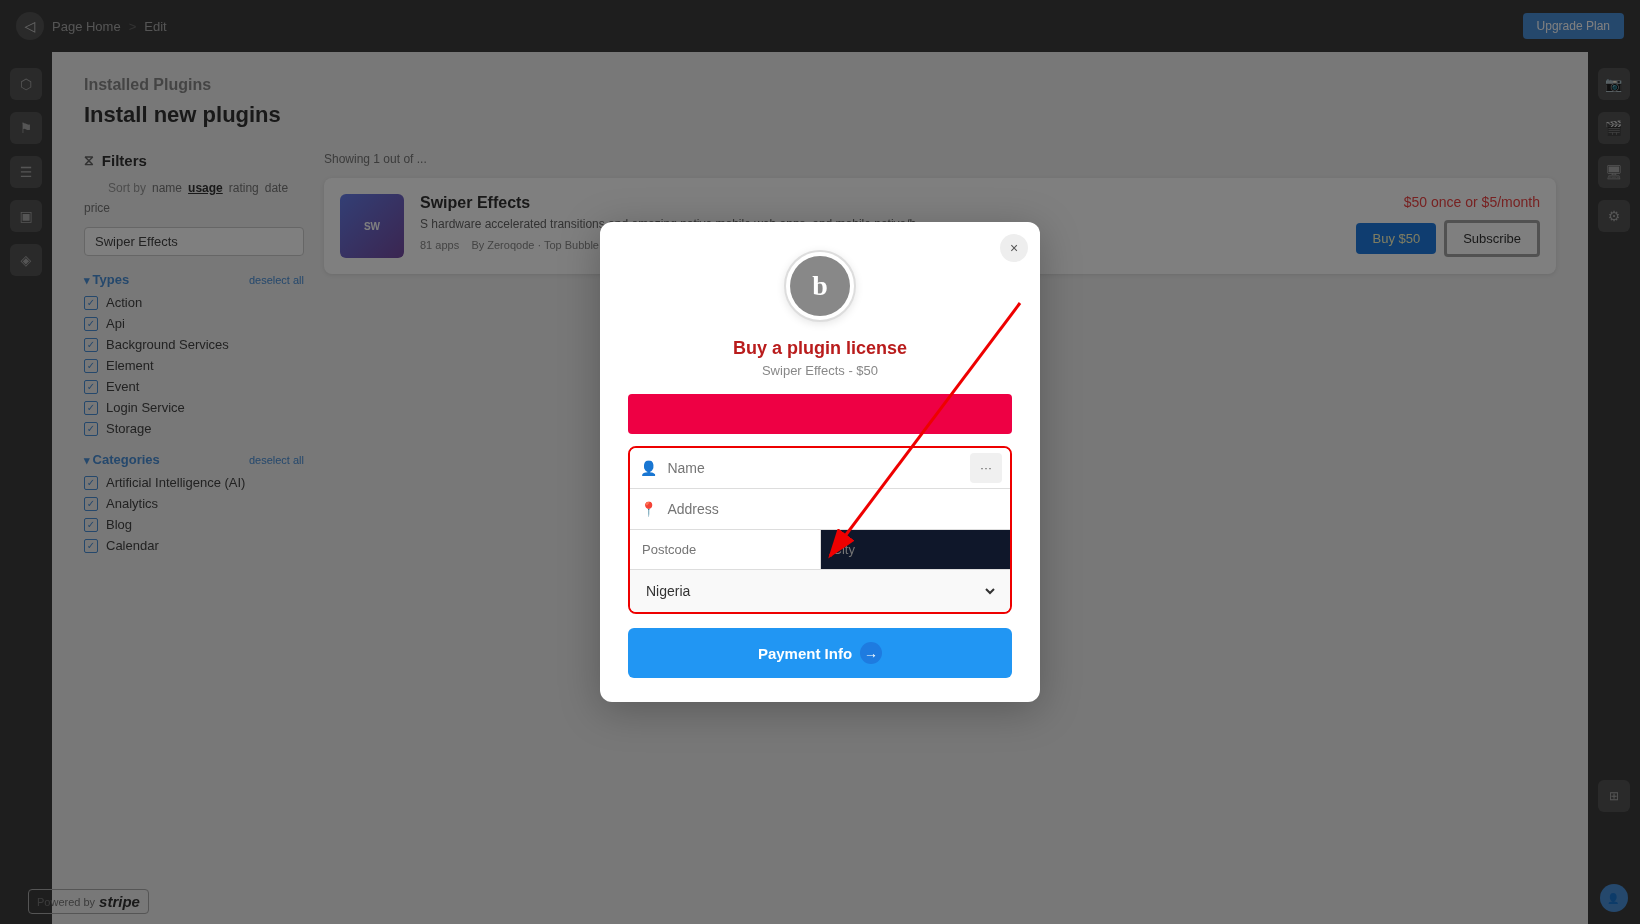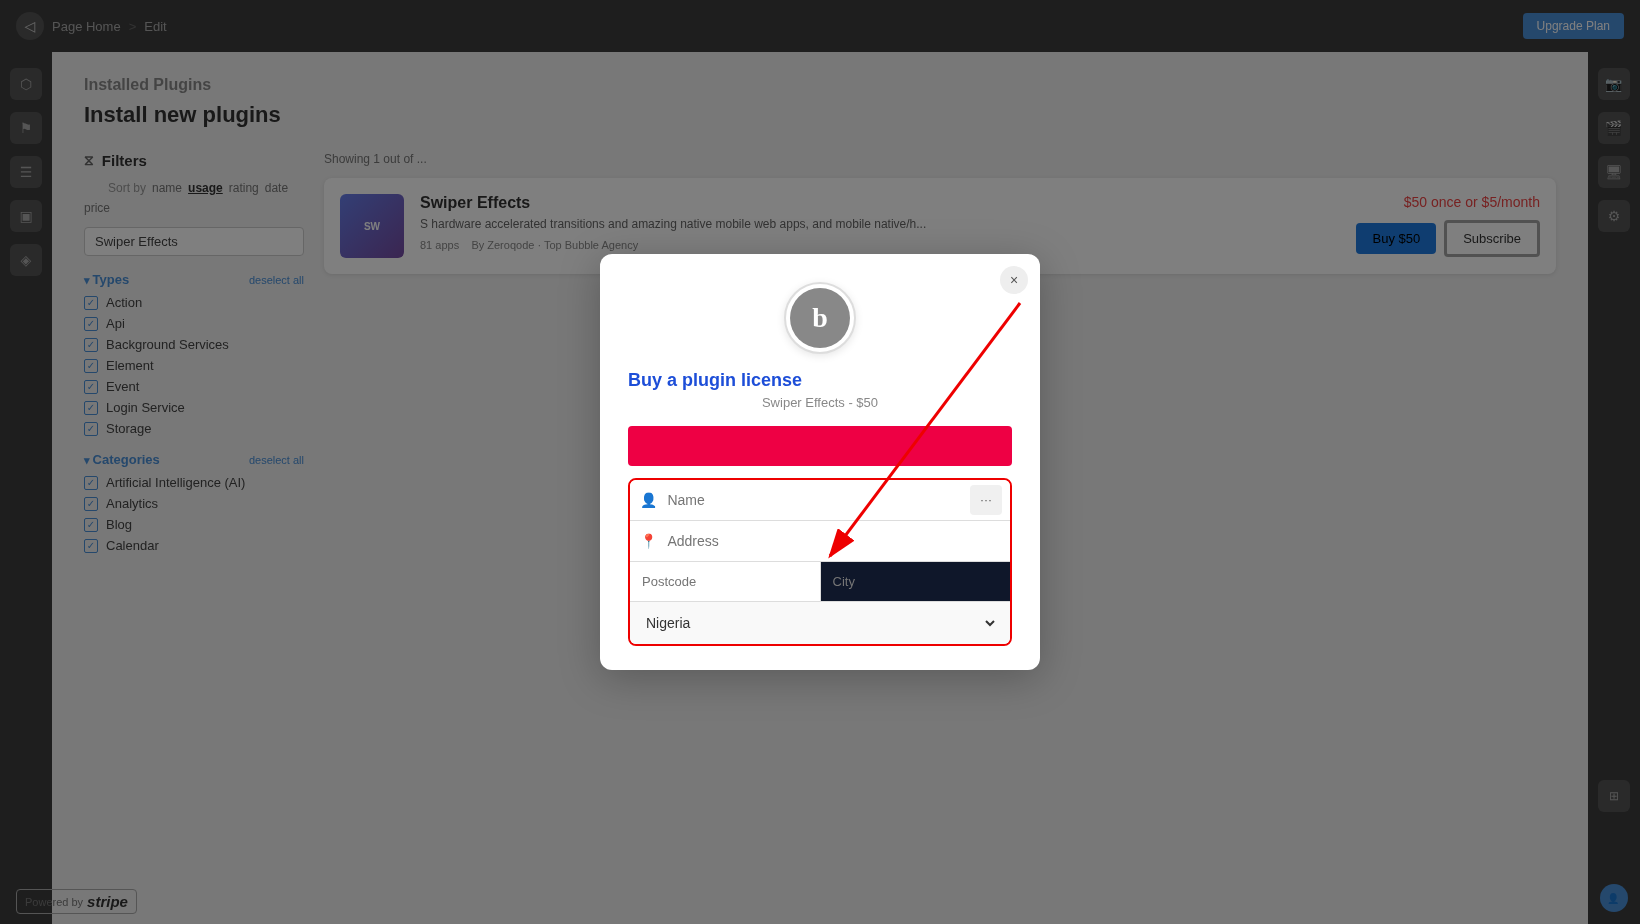--- a/index.html
+++ b/index.html
@@ -211,21 +211,21 @@
       overflow: hidden;
     }
     .plugin-info { flex: 1; }
     .plugin-name { font-size: 16px; font-weight: 600; color: #333; margin-bottom: 4px; }
     .plugin-desc { font-size: 12px; color: #666; line-height: 1.4; }
     .plugin-meta { font-size: 11px; color: #888; margin-top: 6px; }
     .plugin-price { color: #e44; font-size: 14px; font-weight: 500; }
     .plugin-actions { display: flex; gap: 8px; align-items: center; }
     .btn-buy {
       background: #1e7be0;
-      color: #000000;
+      color: #fef9c3;
       border: none;
       border-radius: 4px;
       padding: 8px 16px;
       font-size: 13px;
       cursor: pointer;
       font-weight: 500;
     }
     .btn-subscribe {
       background: white;
       color: #333;
@@ -279,21 +279,21 @@
       bottom: 60px;
       right: 70px;
       text-align: right;
     }
     .activate-title { font-size: 18px; color: #555; font-weight: 400; }
     .activate-sub { font-size: 12px; color: #888; }
 
     
     .stripe-footer {
       position: absolute;
-      bottom: 10px; left: 16px;
+      bottom: 10px; left: 28px;
       display: flex; align-items: center; gap: 6px;
       z-index: 100;
     }
     .powered-by { font-size: 11px; color: #777; }
     .stripe-logo {
       font-size: 15px; font-weight: 700;
       color: #333;
       font-style: italic;
     }
     .stripe-badge {
@@ -347,23 +347,24 @@
     .modal-logo-inner {
       width: 60px; height: 60px;
       background: #888;
       border-radius: 50%;
       display: flex; align-items: center; justify-content: center;
       color: white; font-size: 28px; font-weight: 700;
       font-family: serif;
     }
 
     .modal-title {
+      text-align: center;
       font-size: 18px;
       font-weight: 700;
-      color: #1d4ed8;
+      color: #b91c1c;
       margin-bottom: 4px;
     }
     .modal-subtitle {
       text-align: center;
       font-size: 13px;
       color: #888;
       margin-bottom: 16px;
     }
 
     .btn-red-bar {
@@ -707,20 +708,24 @@
           <option value="Nigeria">Nigeria</option>
           <option value="United States">United States</option>
           <option value="United Kingdom">United Kingdom</option>
           <option value="Ghana">Ghana</option>
           <option value="Kenya">Kenya</option>
         </select>
       </div>
 
     </div>
 
+    <button class="btn-payment">
+      <span>Payment Info</span>
+      <span class="arrow">→</span>
+    </button>
 
   </div>
 </div>
 
 <svg class="arrow-svg" xmlns="http://www.w3.org/2000/svg" style="position:absolute;top:0;left:0;width:1640px;height:924px;pointer-events:none;z-index:400;">
   <defs>
     <marker id="arrowhead" markerWidth="10" markerHeight="7" refX="9" refY="3.5" orient="auto">
       <polygon points="0 0, 10 3.5, 0 7" fill="#e00"></polygon>
     </marker>
   </defs>

